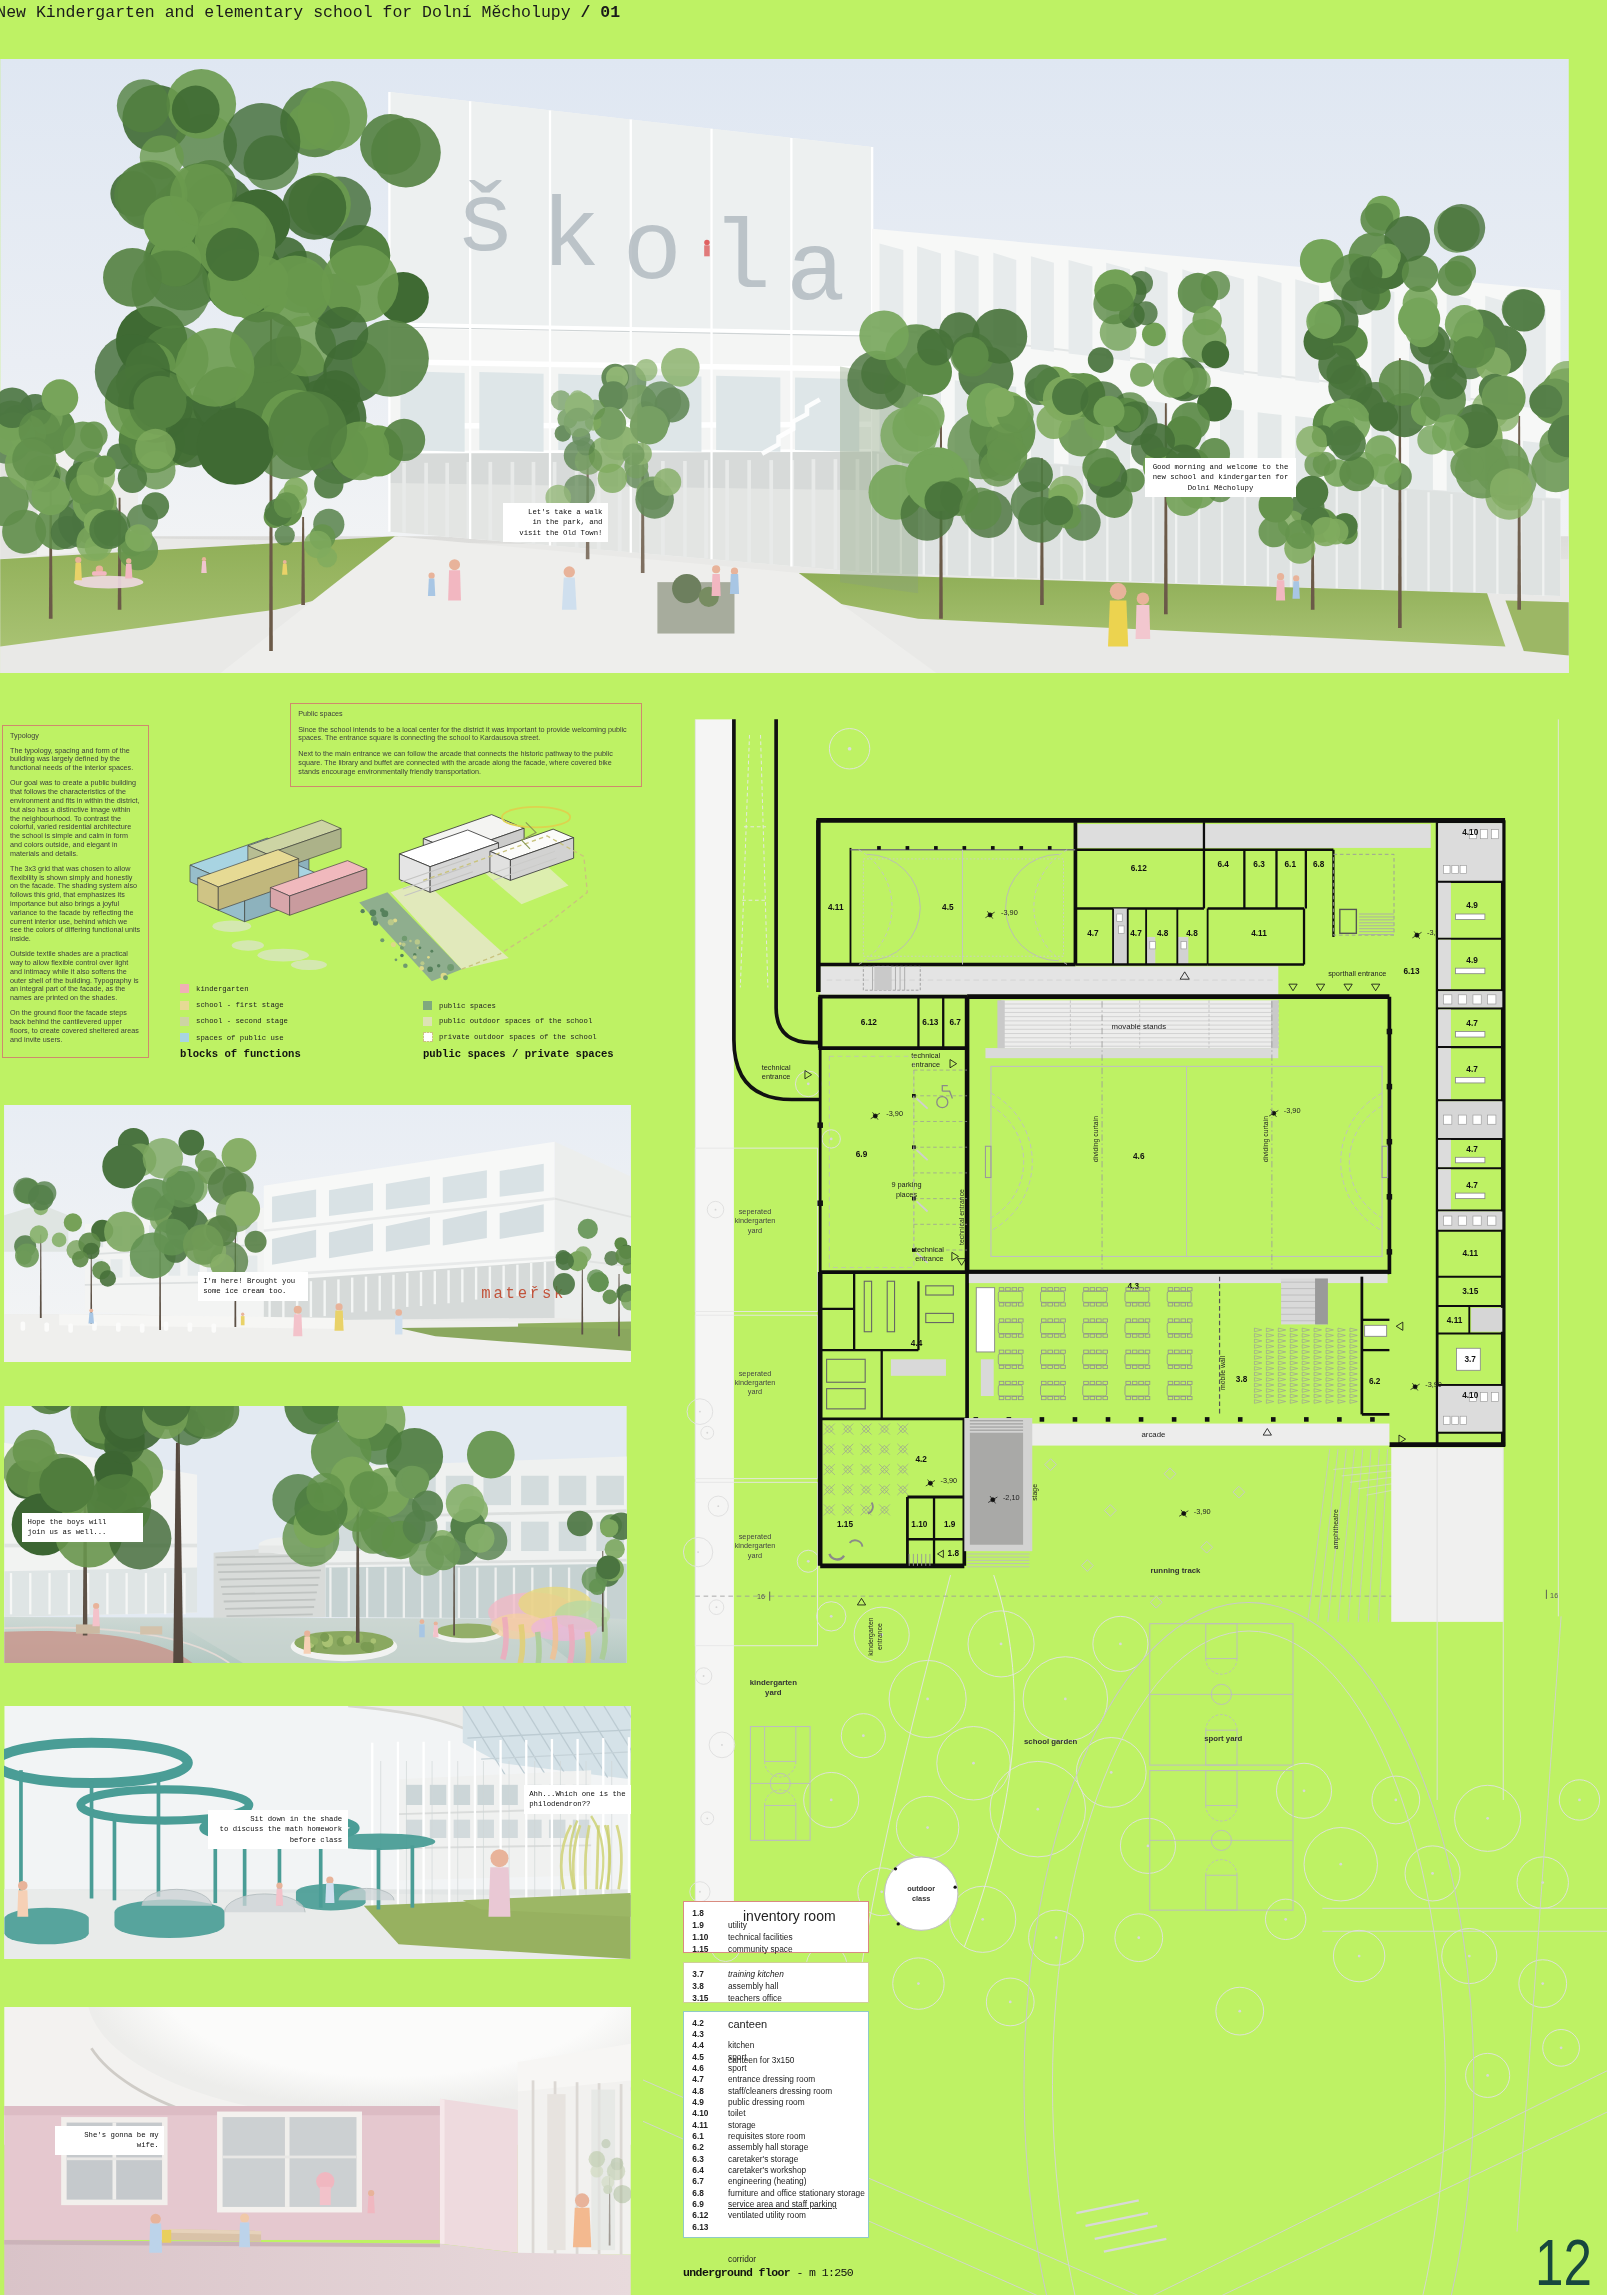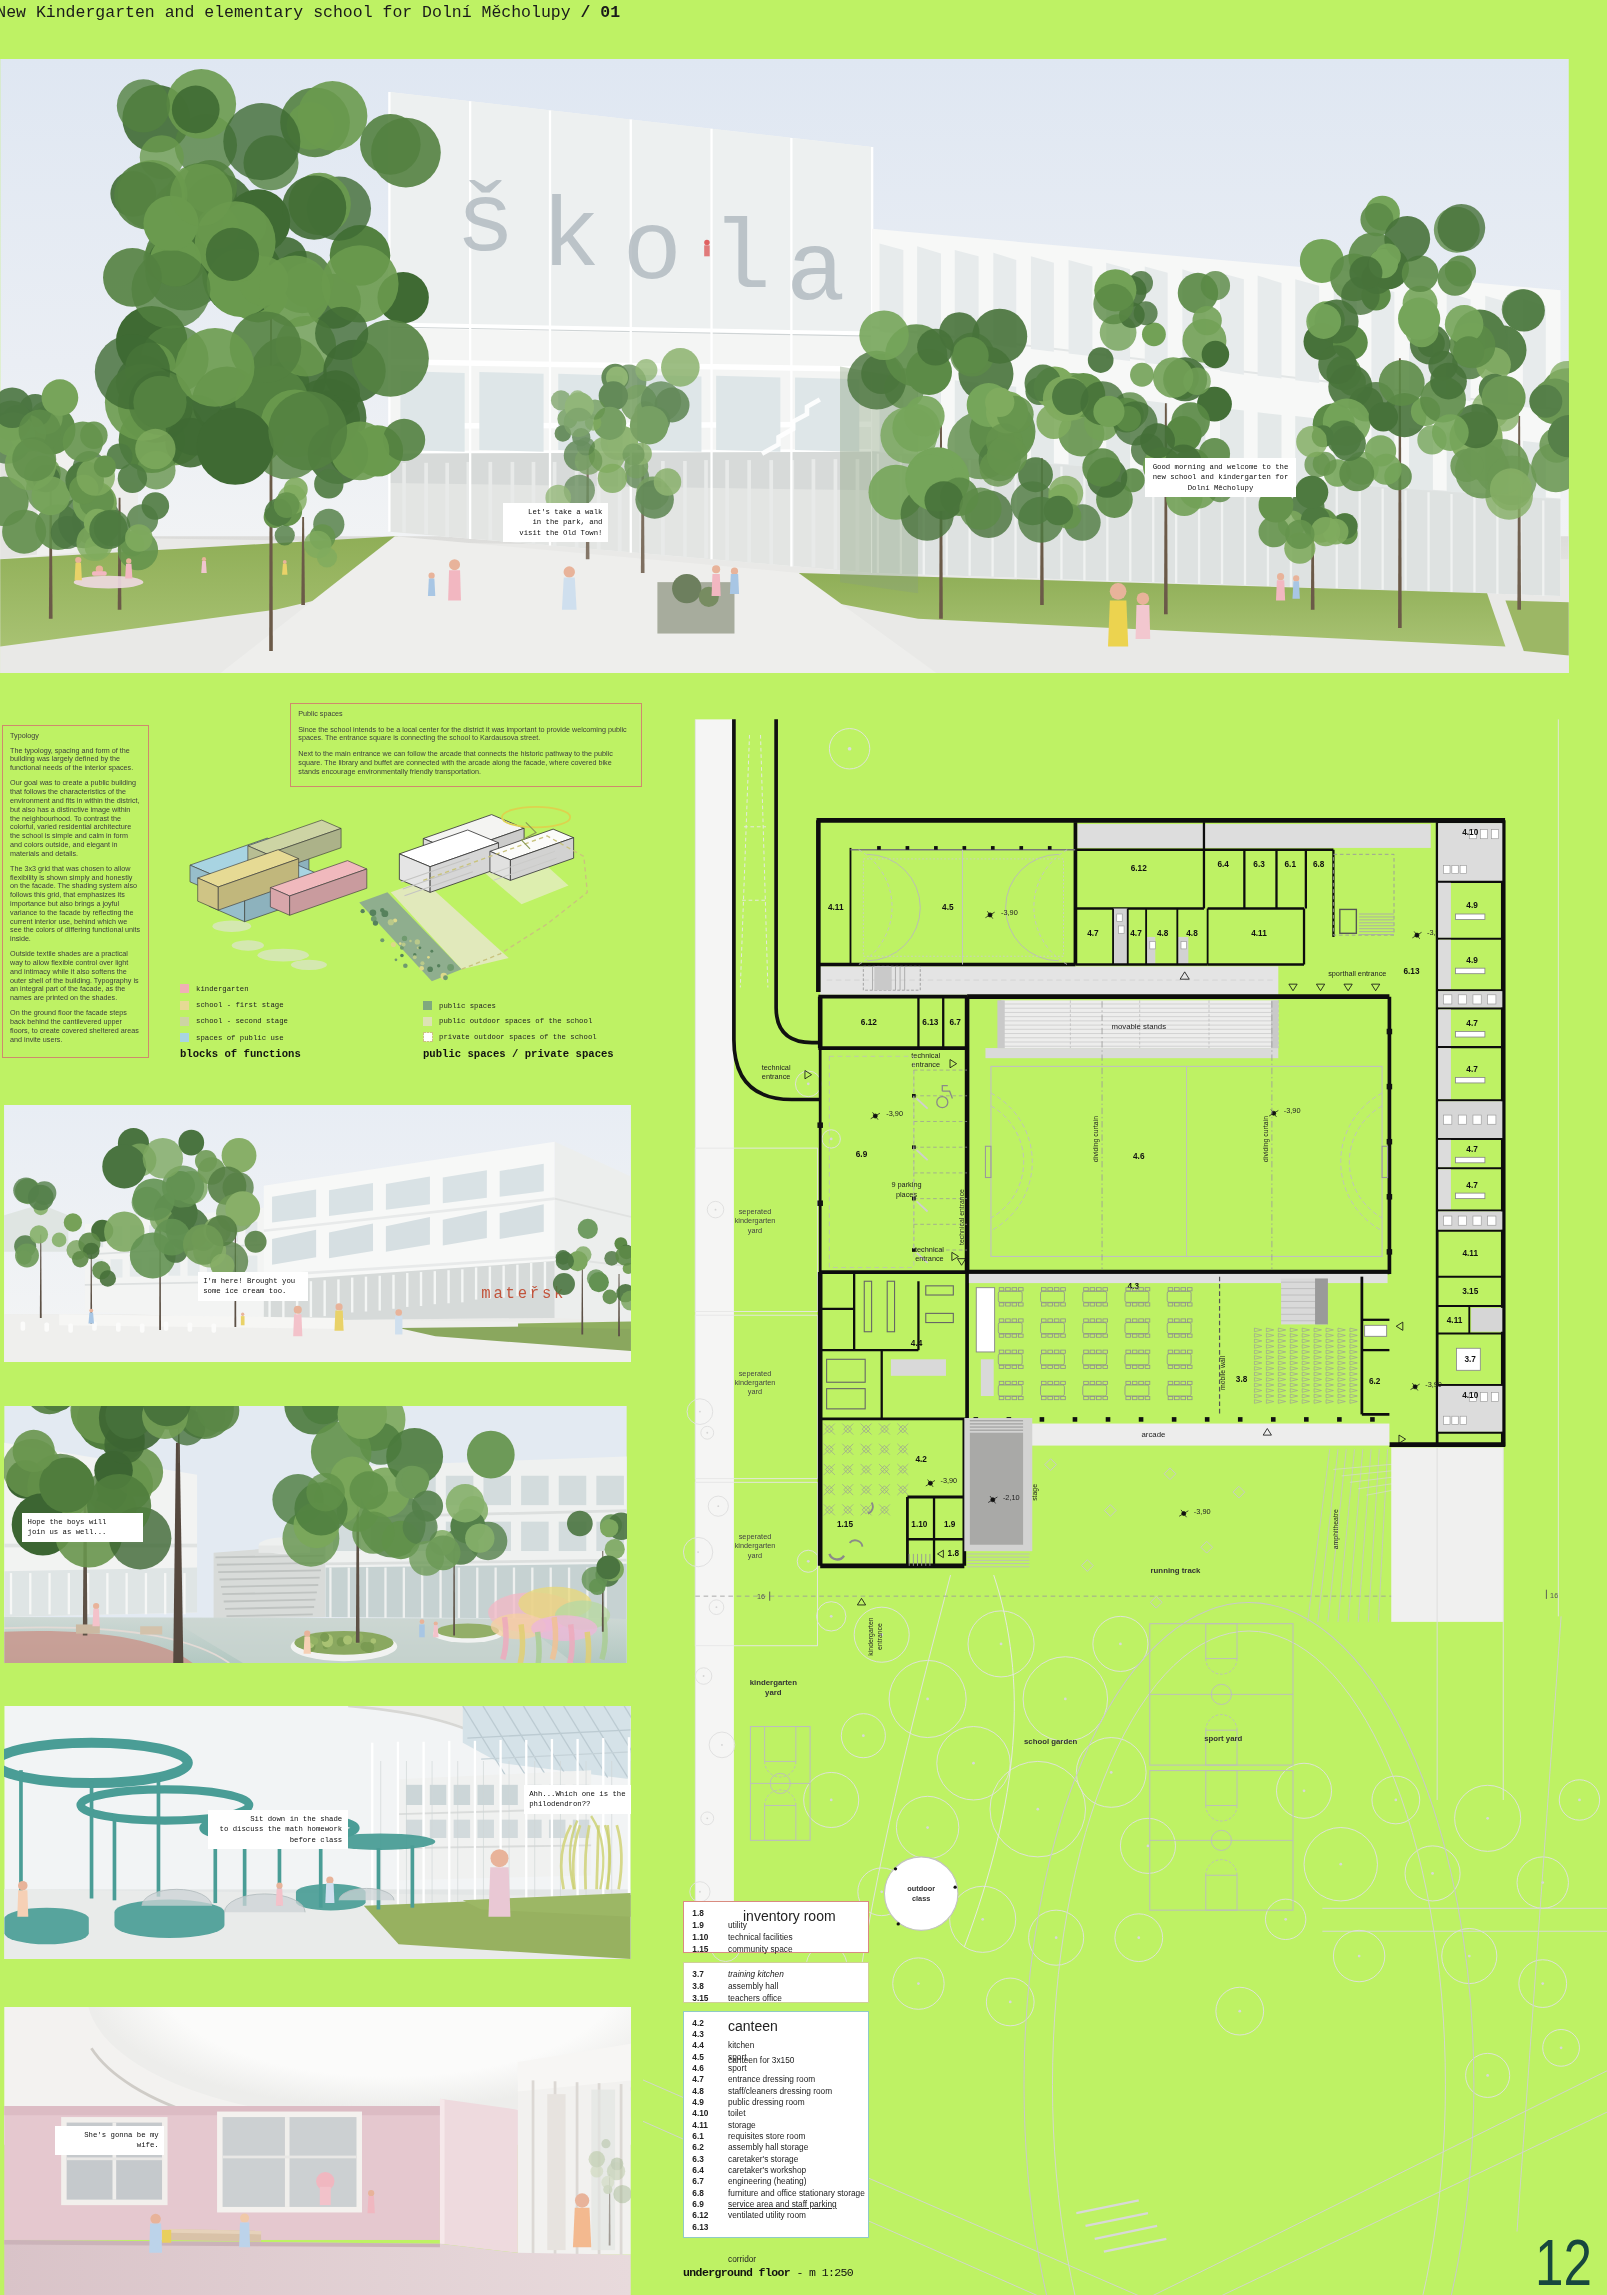--- a/index.html
+++ b/index.html
@@ -2447,21 +2447,21 @@
 <div style="position:absolute;left:8.3px;top:6.4px;font-size:8.3px;color:#222;font-weight:bold;">3.7</div>
 <div style="position:absolute;left:44px;top:6.4px;font-size:8.3px;color:#222;font-style:italic;">training kitchen</div>
 <div style="position:absolute;left:8.3px;top:18px;font-size:8.3px;color:#222;font-weight:bold;">3.8</div>
 <div style="position:absolute;left:44px;top:18px;font-size:8.3px;color:#222;">assembly hall</div>
 <div style="position:absolute;left:8.3px;top:30px;font-size:8.3px;color:#222;font-weight:bold;">3.15</div>
 <div style="position:absolute;left:44px;top:30px;font-size:8.3px;color:#222;">teachers office</div>
 </div>
 
 <div class="abs" style="left:683px;top:2011px;width:186px;height:227px;border:1.4px solid #8fcac6;box-sizing:border-box;background:#fff;">
 <div style="position:absolute;left:8.3px;top:5.5px;font-size:8.3px;color:#222;font-weight:bold;">4.2</div>
-<div style="position:absolute;left:44px;top:5.5px;font-size:14px;color:#222;">canteen</div>
+<div style="position:absolute;left:44px;top:5.5px;font-size:11px;color:#222;">canteen</div>
 <div style="position:absolute;left:8.3px;top:17px;font-size:8.3px;color:#222;font-weight:bold;">4.3</div>
 <div style="position:absolute;left:44px;top:17px;font-size:8.3px;color:#222;margin-top:26px;">canteen for 3x150</div>
 <div style="position:absolute;left:8.3px;top:28px;font-size:8.3px;color:#222;font-weight:bold;">4.4</div>
 <div style="position:absolute;left:44px;top:28px;font-size:8.3px;color:#222;">kitchen</div>
 <div style="position:absolute;left:8.3px;top:40px;font-size:8.3px;color:#222;font-weight:bold;">4.5</div>
 <div style="position:absolute;left:44px;top:40px;font-size:8.3px;color:#222;">sport</div>
 <div style="position:absolute;left:8.3px;top:51px;font-size:8.3px;color:#222;font-weight:bold;">4.6</div>
 <div style="position:absolute;left:44px;top:51px;font-size:8.3px;color:#222;">sport</div>
 <div style="position:absolute;left:8.3px;top:62px;font-size:8.3px;color:#222;font-weight:bold;">4.7</div>
 <div style="position:absolute;left:44px;top:62px;font-size:8.3px;color:#222;">entrance dressing room</div>

